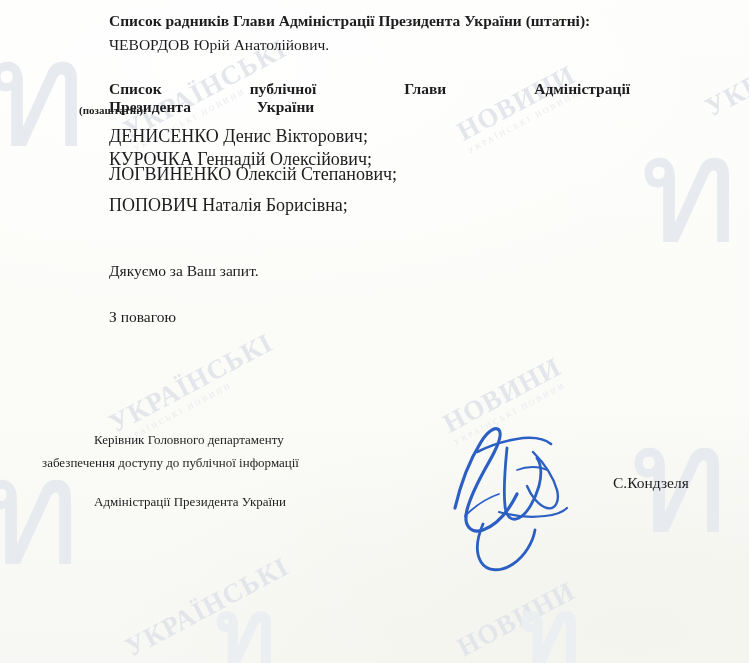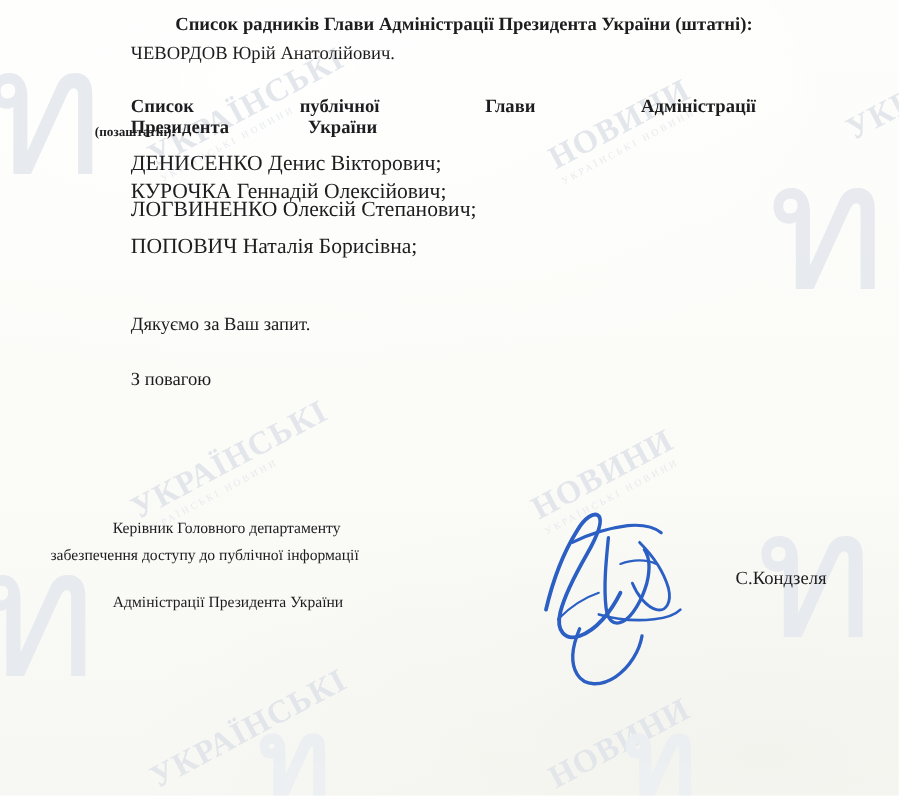--- a/index.html
+++ b/index.html
@@ -77,21 +77,20 @@
     height: 663px;
   }
 
   .blk {
     position: absolute;
     color: #1d1d1f;
   }
 
   .bold {
     font-weight: 700;
-    margin-left: 37px;
   }
 
   .l-hdr1 {
     left: 109px;
     top: 12px;
     font-size: 15.5px;
     letter-spacing: 0px;
   }
   .l-hdr1-name {
     left: 109px;

